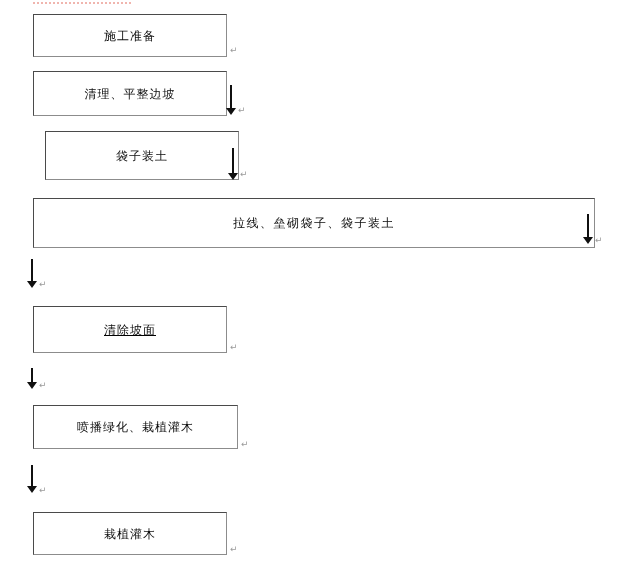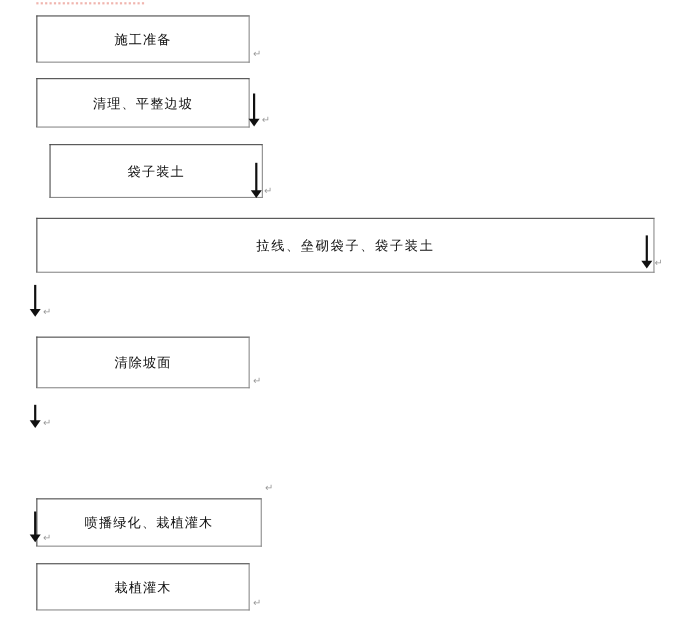--- a/index.html
+++ b/index.html
@@ -113,32 +113,32 @@
     <span class="head"></span>
   </div>
   <span class="pilcrow" style="left:595px;top:236px;">↵</span>
 
   <div class="arrow" style="left:26px;top:259px;width:11px;height:29px;">
     <span class="shaft" style="height:23px;"></span>
     <span class="head"></span>
   </div>
   <span class="pilcrow" style="left:39px;top:280px;">↵</span>
 
-  <div class="node" style="left:33px;top:306px;width:194px;height:47px;">
+  <div class="node" style="left:33px;top:306px;width:194px;height:47px;text-decoration:underline;">
     <span class="node-label">清除坡面</span>
   </div>
   <span class="pilcrow" style="left:230px;top:343px;">↵</span>
 
   <div class="arrow" style="left:26px;top:368px;width:11px;height:21px;">
     <span class="shaft" style="height:15px;"></span>
     <span class="head"></span>
   </div>
   <span class="pilcrow" style="left:39px;top:381px;">↵</span>
 
-  <div class="node" style="left:33px;top:405px;width:205px;height:44px;margin-top:48px;">
+  <div class="node" style="left:33px;top:405px;width:205px;height:44px;">
     <span class="node-label">喷播绿化、栽植灌木</span>
   </div>
   <span class="pilcrow" style="left:241px;top:440px;">↵</span>
 
   <div class="arrow" style="left:26px;top:465px;width:11px;height:28px;">
     <span class="shaft" style="height:22px;"></span>
     <span class="head"></span>
   </div>
   <span class="pilcrow" style="left:39px;top:486px;">↵</span>
 

